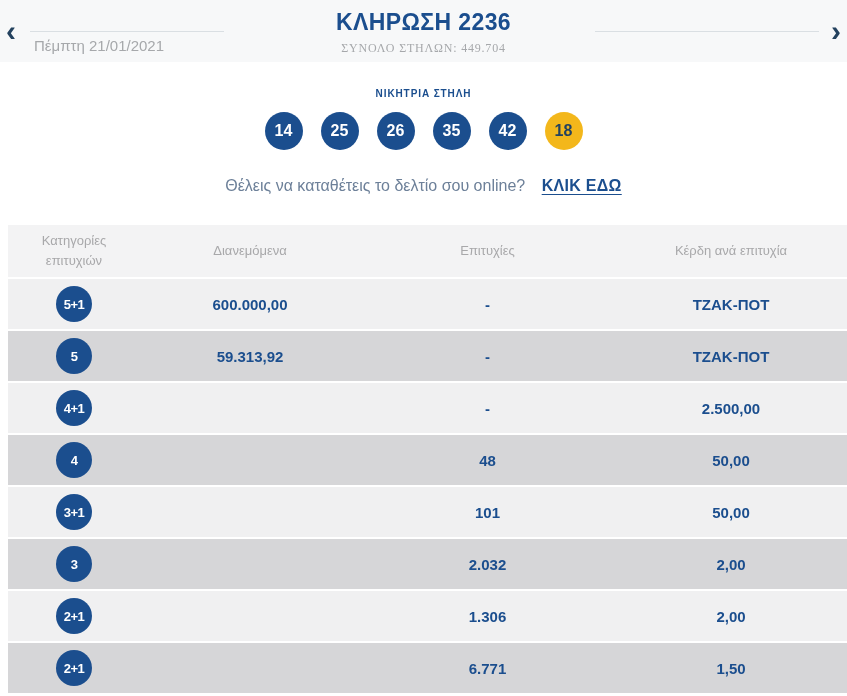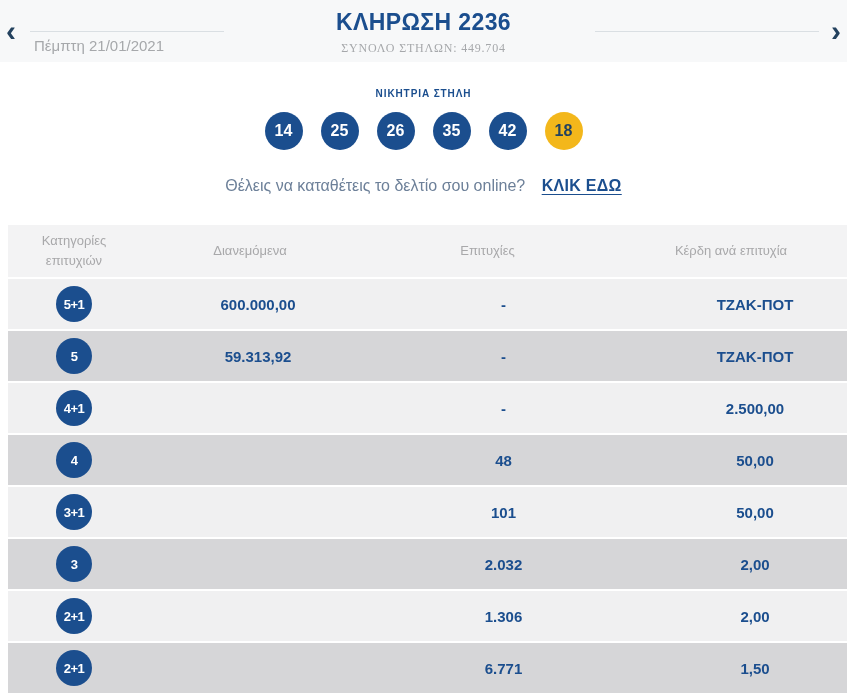--- a/index.html
+++ b/index.html
@@ -47,21 +47,21 @@
     text-underline-offset:3px;letter-spacing:.3px;cursor:pointer;padding-left:12px;}
 
   
   .results{margin:30px 0 0 8px;width:839px;}
   .trow{display:grid;grid-template-columns:132px 220px 255px 232px;
     align-items:center;border-bottom:2px solid #fff;}
   .thead{height:54px;background:var(--thead-bg);color:#a8a8aa;font-size:13px;}
   .thead .cell{line-height:20px;}
   .cell{text-align:center;}
   .thead .cell.cat{padding:0 18px;}
-  .drow{height:52px;font-weight:bold;color:var(--brand-blue);font-size:15px;gap:8px;}
+  .drow{height:52px;font-weight:bold;color:var(--brand-blue);font-size:15px;}
   .drow.light{background:var(--row-light);}
   .drow.dark{background:var(--row-dark);}
   .badge{width:36px;height:36px;margin:0 auto;border-radius:50%;
     background:var(--brand-blue);color:#fff;font-size:13px;font-weight:bold;
     display:flex;align-items:center;justify-content:center;letter-spacing:-.5px;}
 </style>
 </head>
 <body>
 
 <div class="top-band">

